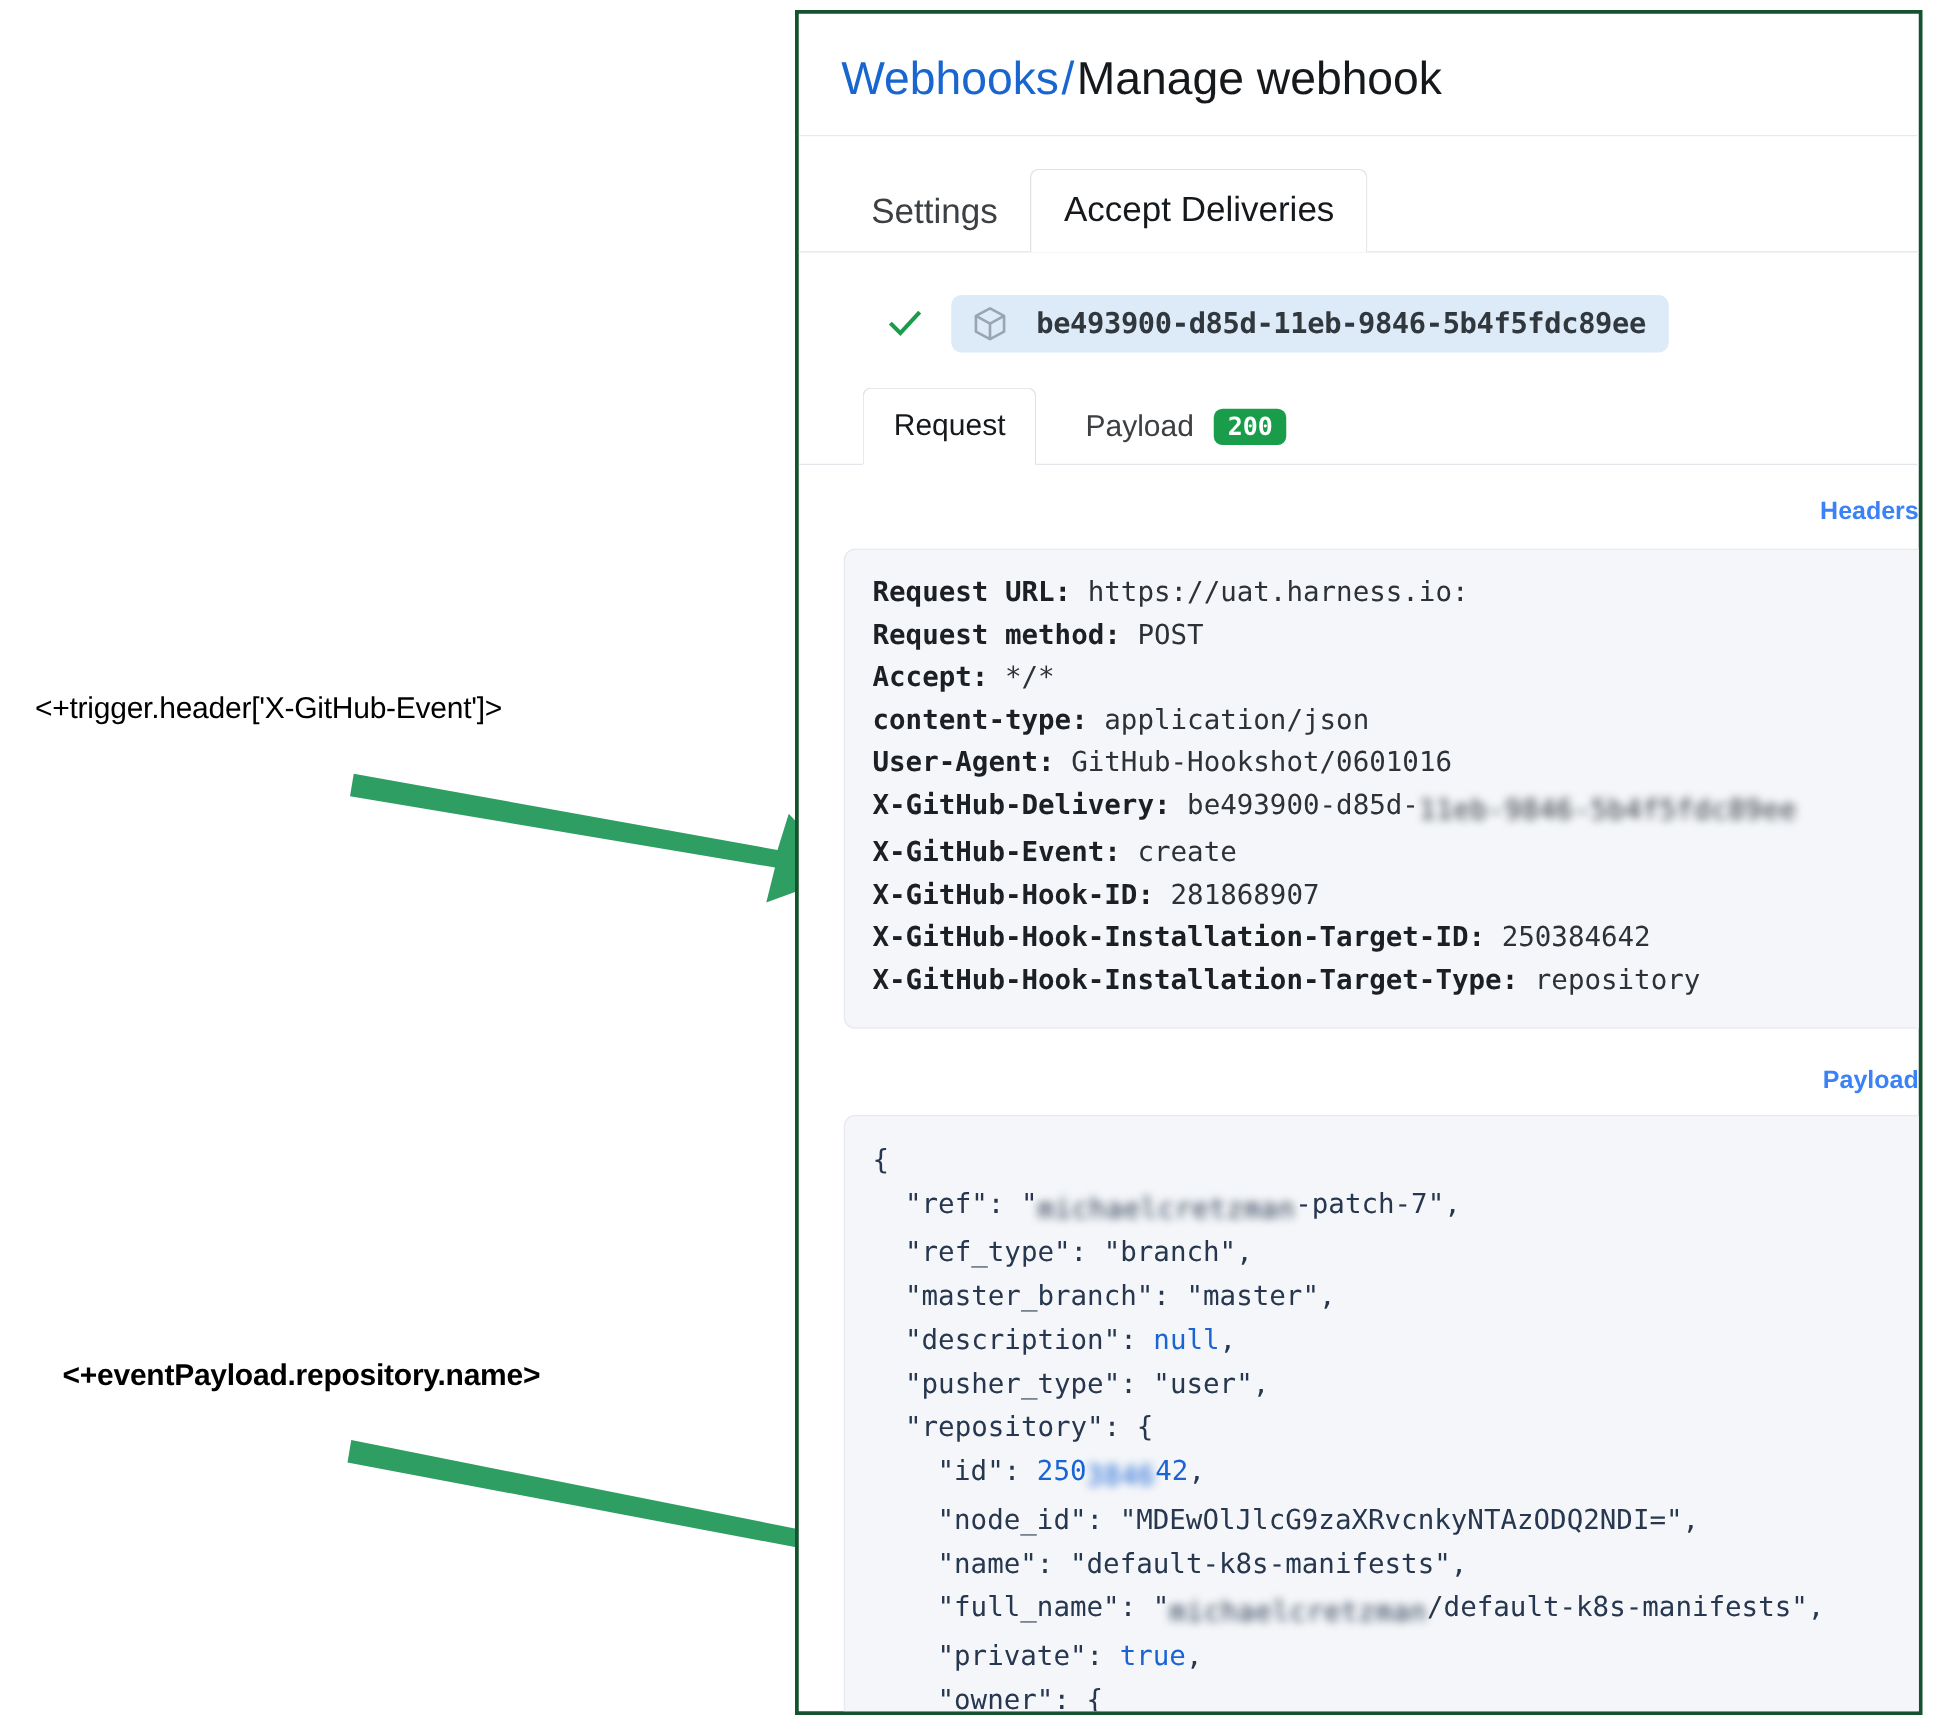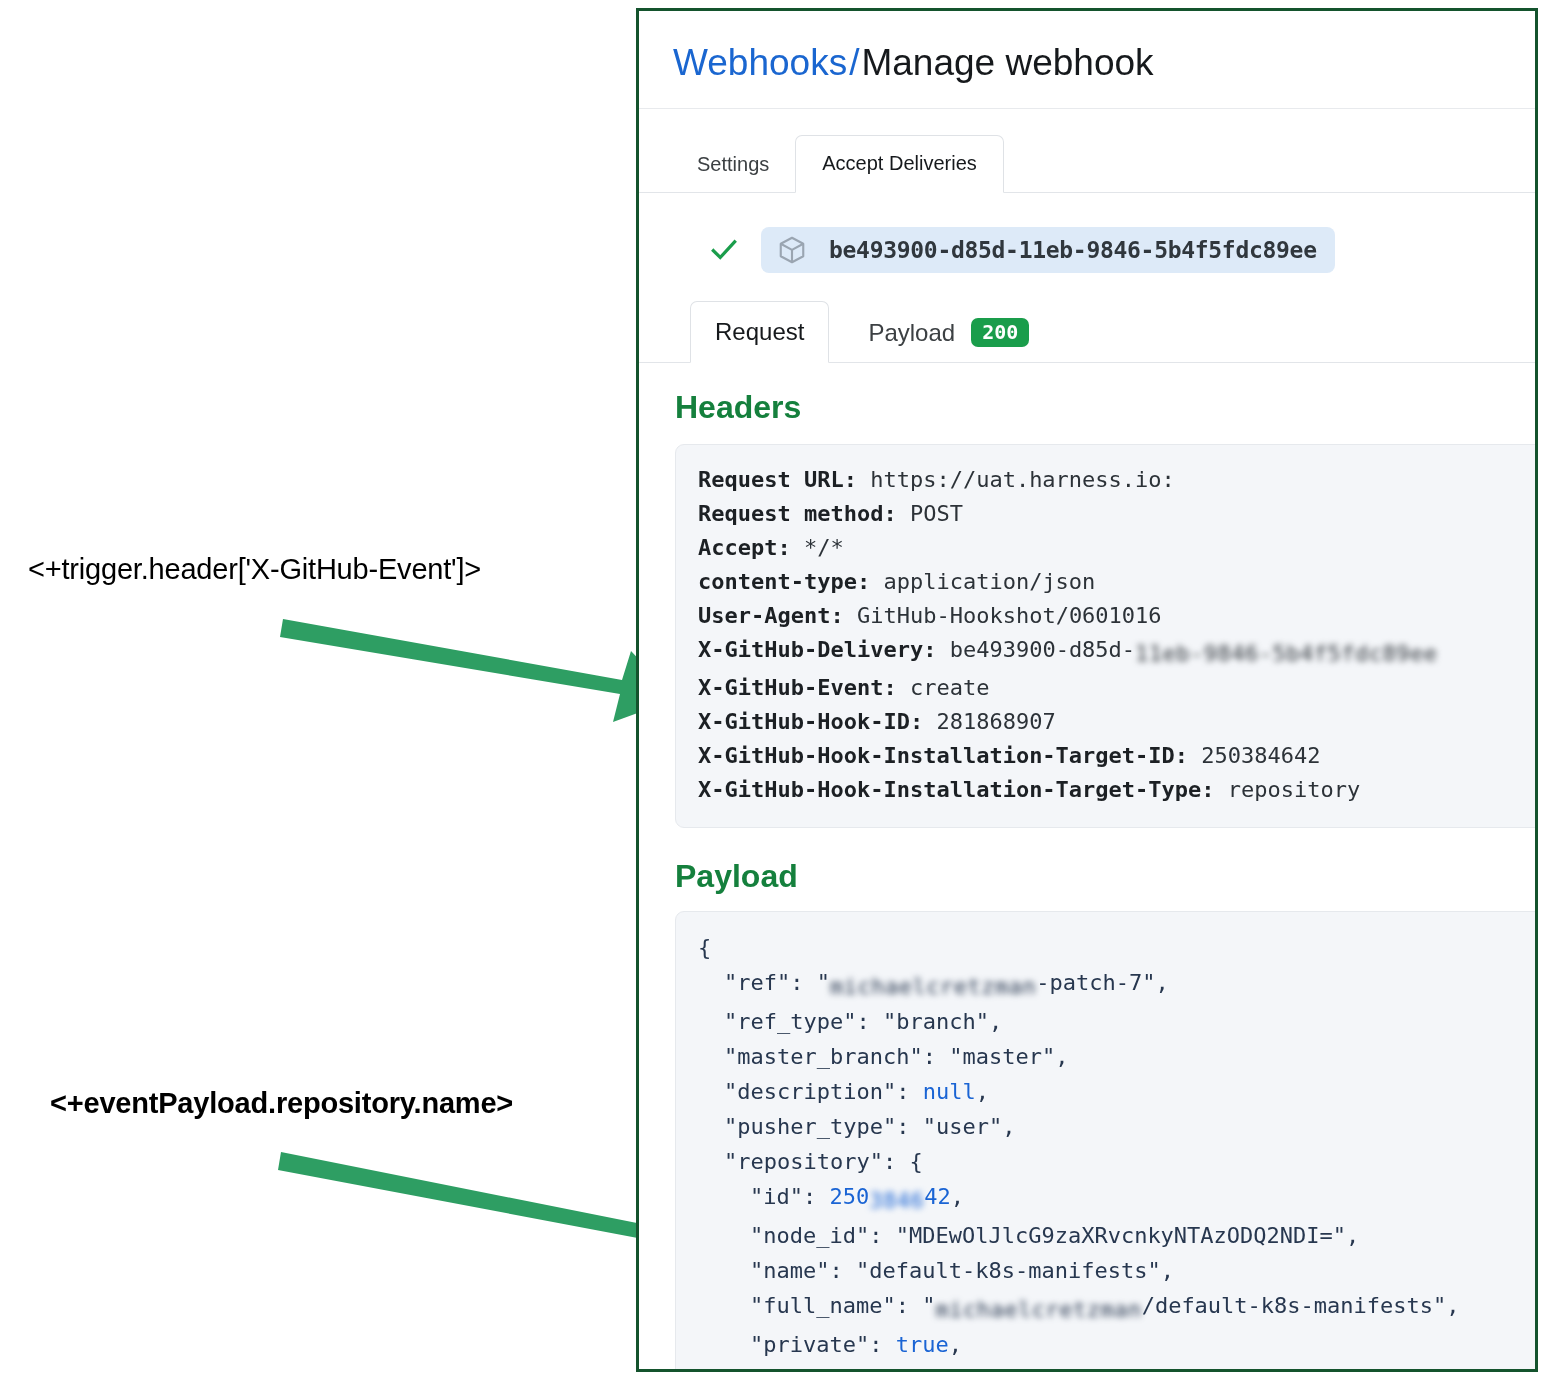--- a/index.html
+++ b/index.html
@@ -16,21 +16,21 @@
     position: relative;
     width: 1551px;
     height: 1381px;
     background: #ffffff;
   }
 
   
   .annotation-label {
     position: absolute;
     font-family: "Liberation Sans", sans-serif;
-    font-size: 29px;
+    font-size: 24px;
     color: #000000;
     white-space: nowrap;
     letter-spacing: -0.2px;
   }
   #ann-header-label { left: 28px; top: 553px; }
   #ann-payload-label { left: 50px; top: 1087px; font-weight: bold; }
 
   #arrow-svg {
     position: absolute;
     left: 0; top: 0;
@@ -95,21 +95,21 @@
   .tabbar::after {
     content: "";
     position: absolute;
     left: -34px;
     right: -920px;
     bottom: 0;
     height: 1px;
     background: #e2e5e9;
   }
   .tab {
-    font-size: 20px;
+    font-size: 28px;
     color: #3c4043;
     padding: 16px 26px 17px 26px;
     position: relative;
     cursor: pointer;
     white-space: nowrap;
     z-index: 2;
   }
   .tab.active {
     border: 1px solid #dfe2e6;
     border-bottom: 1px solid #ffffff;
@@ -197,25 +197,26 @@
     font-family: "DejaVu Sans Mono", monospace;
     font-size: 20px;
     font-weight: bold;
     border-radius: 7px;
     padding: 4px 11px 5px 11px;
     line-height: 1;
   }
 
   
   .section-title {
-    font-size: 32px;
+    font-size: 20px;
     font-weight: bold;
-    color: #15803d;
+    color: #3b82f6;
     margin-top: 26px;
     margin-left: 2px;
+    text-align: right;
   }
 
   
   .code-box {
     margin-top: 18px;
     margin-left: 2px;
     margin-right: -40px;
     background: #f4f6f9;
     border: 1px solid #e6e9ed;
     border-radius: 9px;

